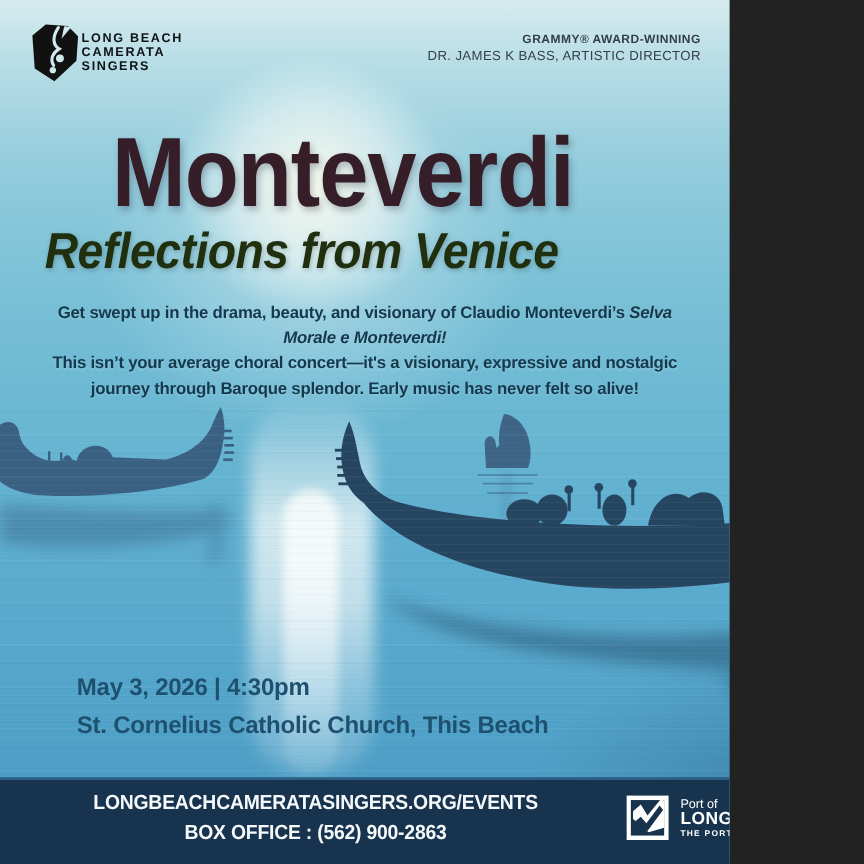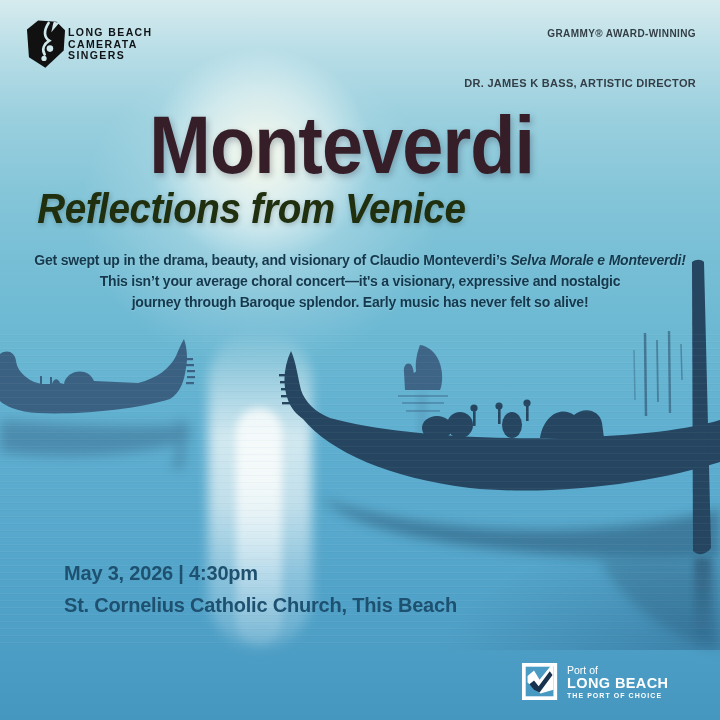--- a/index.html
+++ b/index.html
@@ -1,19 +1,19 @@
 <!DOCTYPE html>
 <html><head>
 <meta charset="utf-8">
 <style>
   * { margin:0; padding:0; box-sizing:border-box; }
   html,body { background:#222; }
   body { font-family:"Liberation Sans", sans-serif; }
   .poster {
-    position:relative; width:720px; height:720px; overflow:hidden;
+    position:relative; width:608px; height:720px; overflow:hidden;
     background:linear-gradient(180deg,
       #d6ebee 0%, #b9dee7 7%, #9bd0de 16%, #86c6d9 26%,
       #76bed5 37%, #68b6d2 50%, #5eaed0 62%, #57a8cc 74%,
       #4fa0c7 87%, #4697c0 100%);
   }
   .layer { position:absolute; }
 
   
   .sun-glow {
     left:120px; top:20px; width:280px; height:270px;
@@ -53,21 +53,21 @@
   .camerata-logo { left:25px; top:19px; width:42px; height:50px; }
   .camerata-text {
     left:68px; top:27px; color:#101315; font-weight:700;
     font-size:10.5px; line-height:11.5px; letter-spacing:1.4px; white-space:nowrap;
   }
   .camerata-text span { display:block; }
   .credit {
     right:24px; top:27px; text-align:right; color:#333e46; white-space:nowrap;
   }
   .credit-line1 { font-size:10px; font-weight:600; letter-spacing:.4px; line-height:13px; }
-  .credit-line2 { font-size:11px; font-weight:700; letter-spacing:.3px; line-height:14px;margin-top:36px; }
+  .credit-line2 { font-size:11px; font-weight:400; letter-spacing:.3px; line-height:14px; }
 
   
   .title-wrap { left:0; right:36px; top:104px; text-align:center; }
   .title {
     display:inline-block; font-size:82px; line-height:1; font-weight:700;
     letter-spacing:-1px; color:#351e28; transform:scaleX(.9);
     text-shadow:2px 3px 7px rgba(35,40,60,.3); white-space:nowrap;
   }
   .subtitle-wrap { right:64px; top:188px; left:0; text-align:left; }
   .subtitle {
@@ -243,20 +243,26 @@
     <div><span>Get swept up in the drama, beauty, and visionary of Claudio Monteverdi’s </span><em>Selva Morale e Monteverdi!</em></div>
     <div>This isn’t your average choral concert—it's a visionary, expressive and nostalgic</div>
     <div>journey through Baroque splendor. Early music has never felt so alive!</div>
   </div>
 
   <div class="layer event">
     <div class="event-date">May 3, 2026 | 4:30pm</div>
     <div class="event-venue">St. Cornelius Catholic Church, This Beach</div>
   </div>
 
+  <div class="layer footer">
+    <div class="footer-text">
+      <div><span class="footer-url">LONGBEACHCAMERATASINGERS.ORG/EVENTS</span></div>
+      <div class="footer-phone-line"><span class="footer-phone">BOX OFFICE : (562) 900-2863</span></div>
+    </div>
+  </div>
   <div class="port-logo">
     <svg class="port-check" viewBox="0 0 40 42">
       <rect x="2" y="3" width="34" height="36" fill="none" stroke="#ffffff" stroke-width="4"></rect>
       <path d="M6,15 L13,9 L19,19 L32,3 L34,6 L34,30 L20,34 L6,22 Z" fill="#ffffff"></path>
       <path d="M13,30 L8,24 L13,20 L18,26 L30,10 L33,14 L19,33 Z" fill="#17334d"></path>
     </svg>
     <div class="port-text">
       <div class="port-line1">Port of</div>
       <div class="port-line2">LONG BEACH</div>
       <div class="port-line3">THE PORT OF CHOICE</div>

